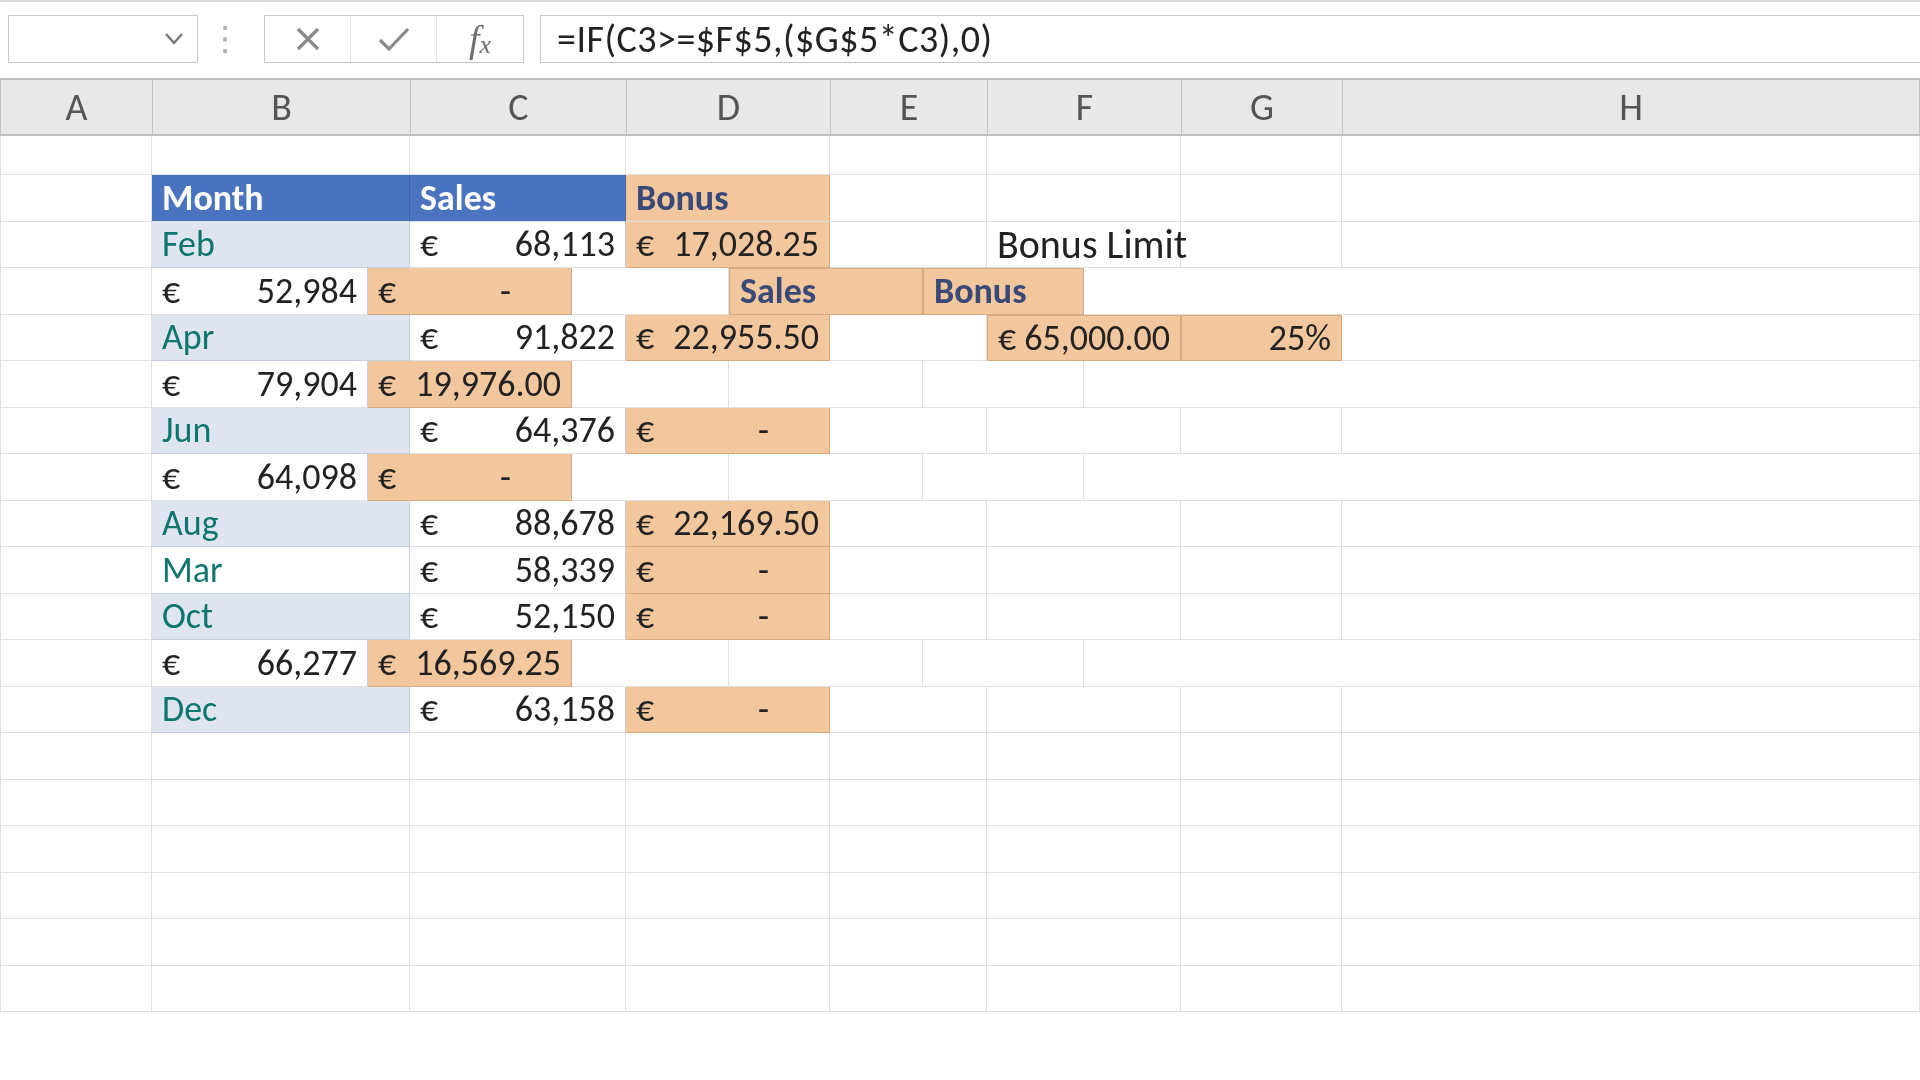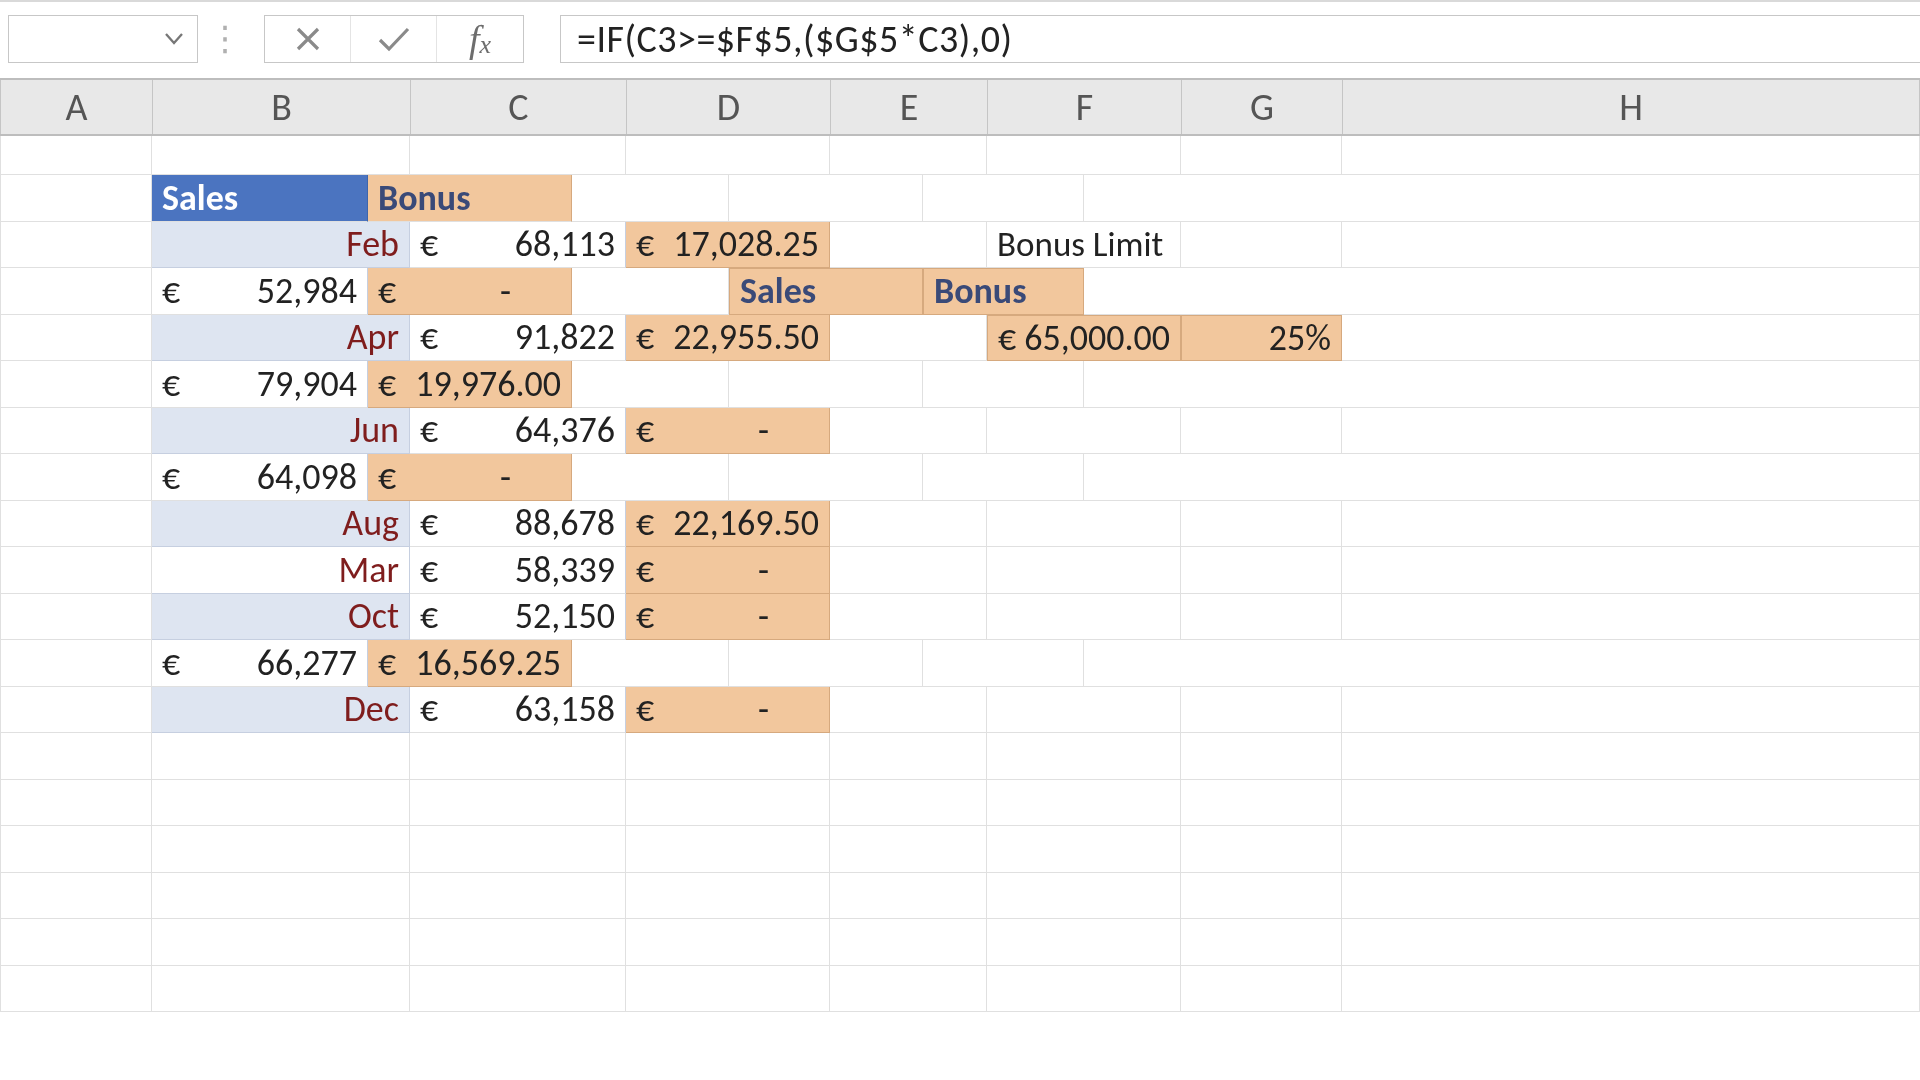--- a/index.html
+++ b/index.html
@@ -57,21 +57,21 @@
     display:flex; align-items:center; justify-content:center;
     color:#8a8a8a;
     font-size: 36px;
     border-right:1.5px solid #e4e4e4;
   }
   .fb-btn:last-child { border-right:none; }
   .fb-btn.fx { font-style: italic; font-family: "Times New Roman", serif; font-size: 38px; color:#6d6d6d; }
   .formula-input {
     flex: 1;
     height: 48px;
-    margin-left: 26px;
+    margin-left: 6px;
     border: 1.5px solid #c7c7c7;
     border-right: none;
     background:#fff;
     font-size: 38px;
     padding: 0 16px;
     display:flex; align-items:center;
     color:#222;
     letter-spacing: 0.5px;
   }
 
@@ -130,22 +130,21 @@
     color:#2f3e63;
     font-weight:700;
     border-right:1px solid #d6a97e;
   }
   .hdr-orange-lbl { color:#3a4a78; }
 
   .month-cell {
     background:#dee5f1;
     border-bottom:1px solid #c6cfe0;
     border-right:1px solid #c6cfe0;
-    color:#7f1d1d;
-    justify-content:flex-end;
+    color:#0f766e;
   }
   .month-cell.alt { background:#ffffff; }
   .sales-cell {
     justify-content:flex-end;
     color:#222;
     border-right:1px solid #c6cfe0;
   }
   .sales-cell .cur { position:absolute; left:10px; }
   .sales-cell .num { }
 
@@ -154,21 +153,21 @@
     color:#222;
     justify-content:flex-end;
     border-right:1px solid #d6a97e;
     border-bottom:1px solid #d6a97e;
   }
   .bonus-cell .cur { position:absolute; left:10px; }
   .bonus-cell .num {  }
   .bonus-cell.dash .num { width:100%; text-align:center; transform:translateX(36px); }
 
   
-  .limit-label { font-size:35px; color:#222; }
+  .limit-label { font-size:40px; color:#222; }
   .limit-hdr {
     background:#f2c79d;
     color:#3a4a78;
     font-weight:700;
     border:1px solid #d6a97e;
   }
   .limit-val {
     background:#f2c79d;
     color:#222;
     border:1px solid #d6a97e;
@@ -234,20 +233,21 @@
       <div class="cell wC"></div>
       <div class="cell wD"></div>
       <div class="cell wE"></div>
       <div class="cell wF"></div>
       <div class="cell wG"></div>
       <div class="cell wH"></div>
     </div>
 
     <div class="row">
       <div class="cell wA"></div>
+      <div class="cell wB hdr-blue">Month</div>
       <div class="cell wC hdr-blue">Sales</div>
       <div class="cell wD hdr-orange hdr-orange-lbl">Bonus</div>
       <div class="cell wE"></div>
       <div class="cell wF"></div>
       <div class="cell wG"></div>
       <div class="cell wH"></div>
     </div>
 
     <div id="rows-host">
         <div class="row">

